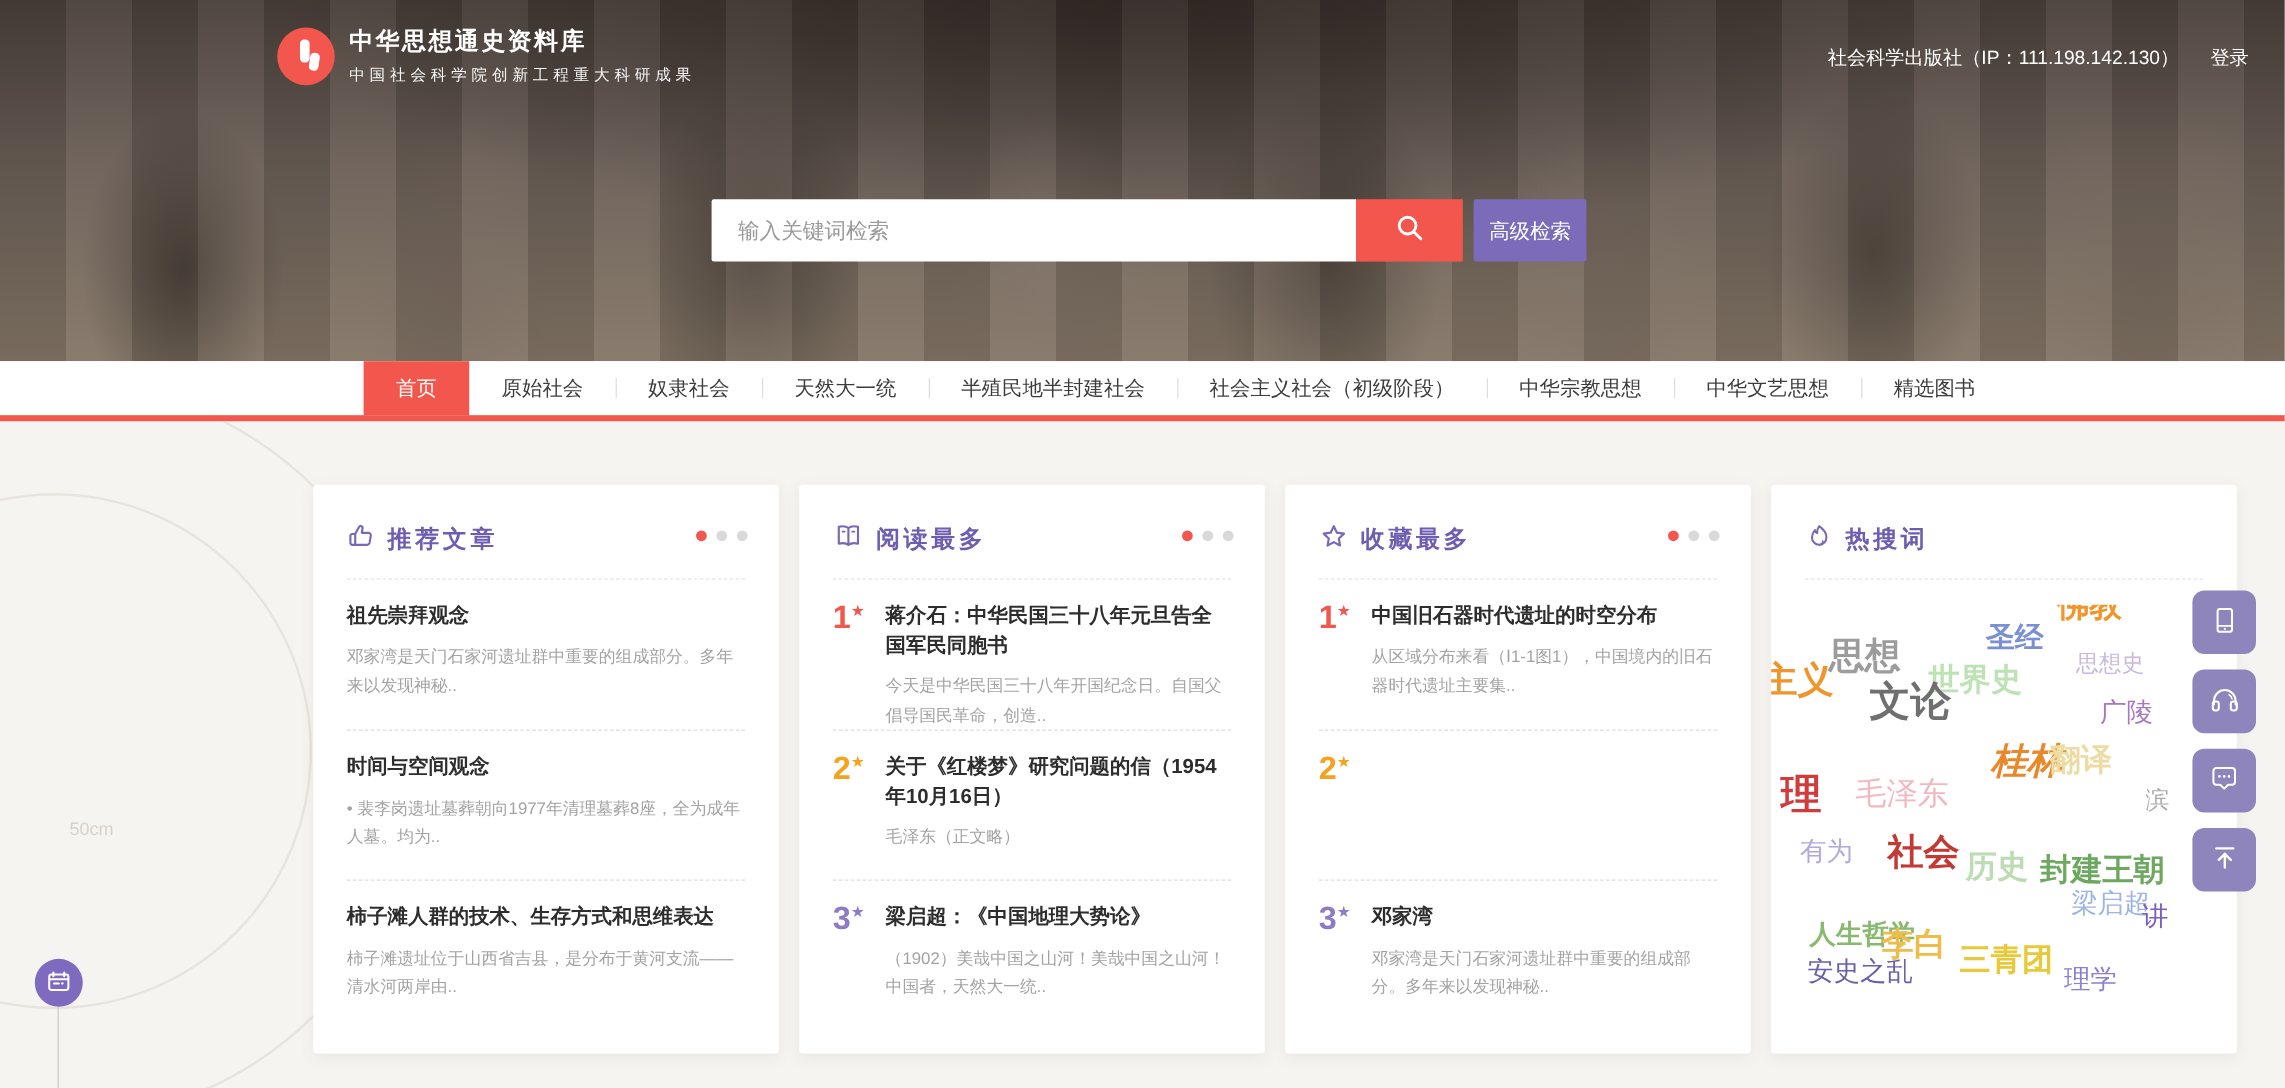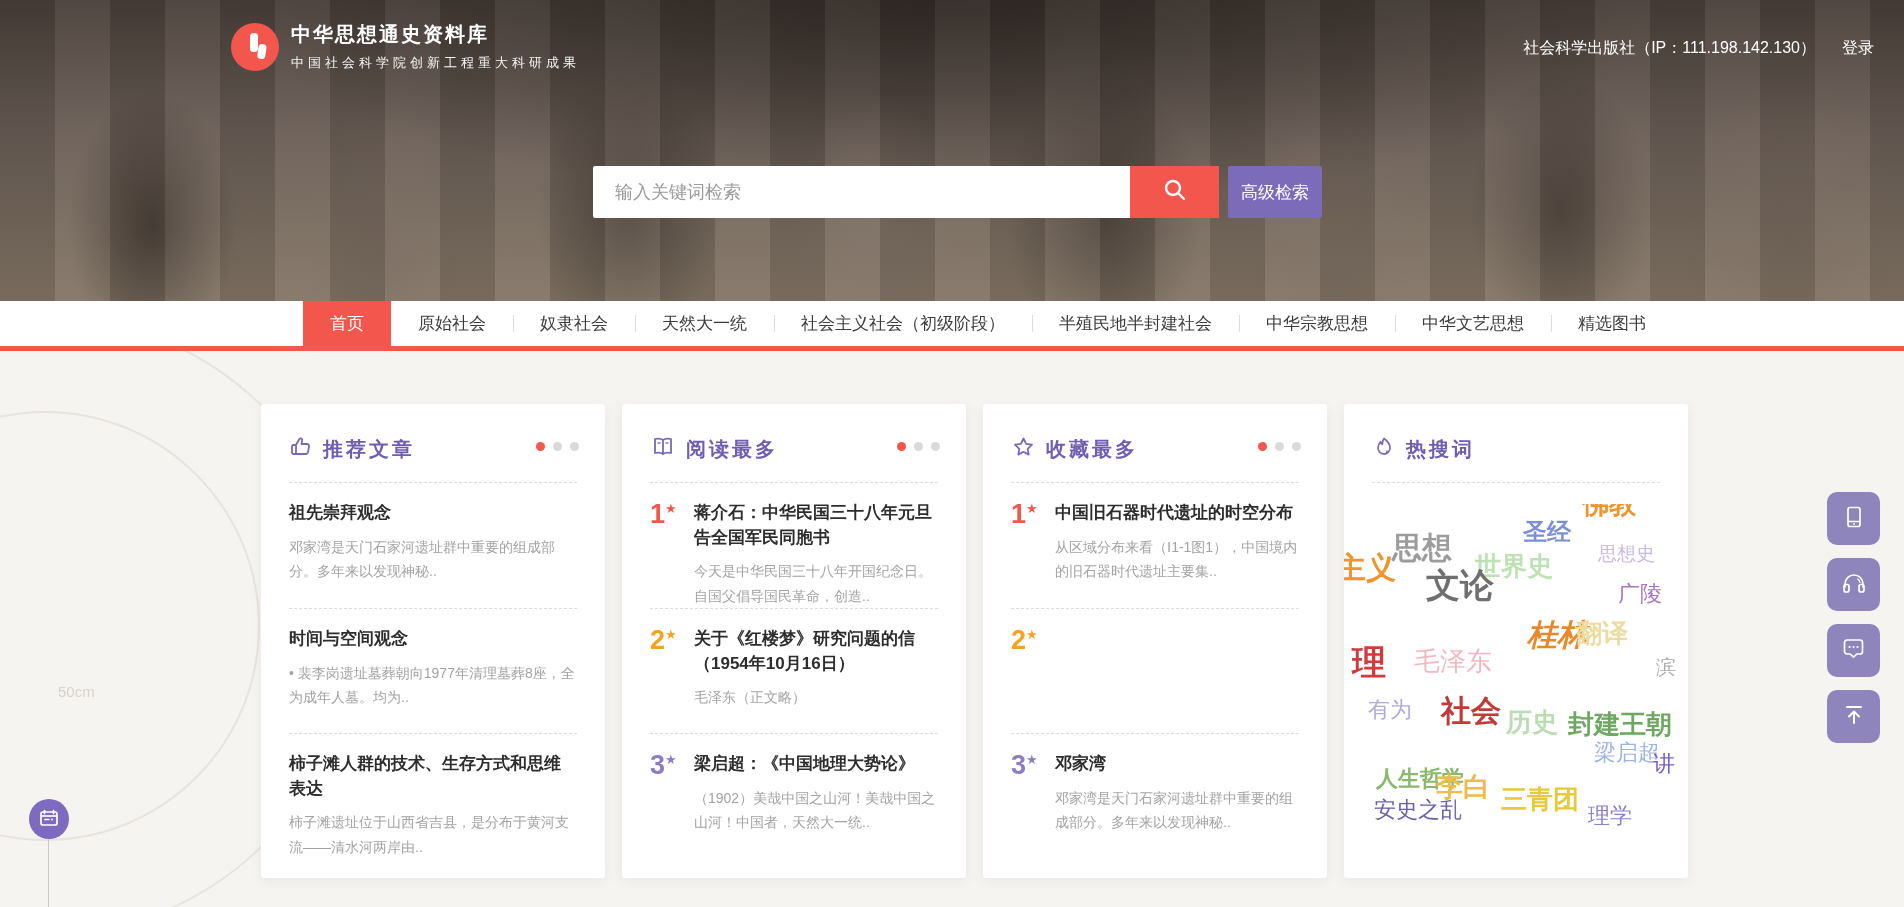--- a/index.html
+++ b/index.html
@@ -56,21 +56,21 @@
   .nav-item.sep::before { content:""; position:absolute; left:0; top:14px; width:1px; height:17px; background:#ddd; }
 
   
   .content { position:absolute; left:0; top:351px; width:100%; height:556px; }
   .watermark-circle { position:absolute; border:2px solid rgba(190,180,165,.25); border-radius:50%; }
   .wm1 { width:430px; height:430px; left:-170px; top:60px; }
   .wm2 { width:620px; height:620px; left:-265px; top:-35px; }
   .wm-label { position:absolute; left:58px; top:332px; color:#d8d2c8; font-size:15px; }
 
   .cards-row { position:absolute; left:261px; top:53px; display:flex; gap:17px; }
-  .card { width:344px; height:474px; background:#fff; border-radius:3px;
+  .card { width:388px; height:474px; background:#fff; border-radius:3px;
     box-shadow:0 3px 12px rgba(90,80,70,.08); padding:28px 28px 0 28px; position:relative; }
   .card-head { display:flex; align-items:center; height:34px; }
   .card-head .ttl { font-size:20px; font-weight:bold; color:#6e5db0; letter-spacing:3px; margin-left:10px; }
   .dots { position:absolute; right:26px; top:38px; display:flex; gap:8px; }
   .dot { width:9px; height:9px; border-radius:50%; background:#d9d9d9; }
   .dot.on { background:#f2564d; }
   .card-divider { border-top:1px dashed #ddd; margin-top:16px; }
 
   .card-item { padding-top:18px; height:125px; }
   .card-item + .card-item { border-top:1px dashed #ddd; }
@@ -131,22 +131,22 @@
       <button class="adv-btn">高级检索</button>
     </div>
   </div>
 
   <nav class="navbar">
     <div class="nav-row">
         <div class="nav-item active">首页</div>
         <div class="nav-item">原始社会</div>
         <div class="nav-item sep">奴隶社会</div>
         <div class="nav-item sep">天然大一统</div>
+        <div class="nav-item sep">半殖民地半封建社会</div>
         <div class="nav-item sep">社会主义社会（初级阶段）</div>
-        <div class="nav-item sep">半殖民地半封建社会</div>
         <div class="nav-item sep">中华宗教思想</div>
         <div class="nav-item sep">中华文艺思想</div>
         <div class="nav-item sep">精选图书</div>
       </div>
   </nav>
   <div class="nav-underline"></div>
 
   <div class="content">
     <div class="watermark-circle wm1"></div>
     <div class="watermark-circle wm2"></div>

